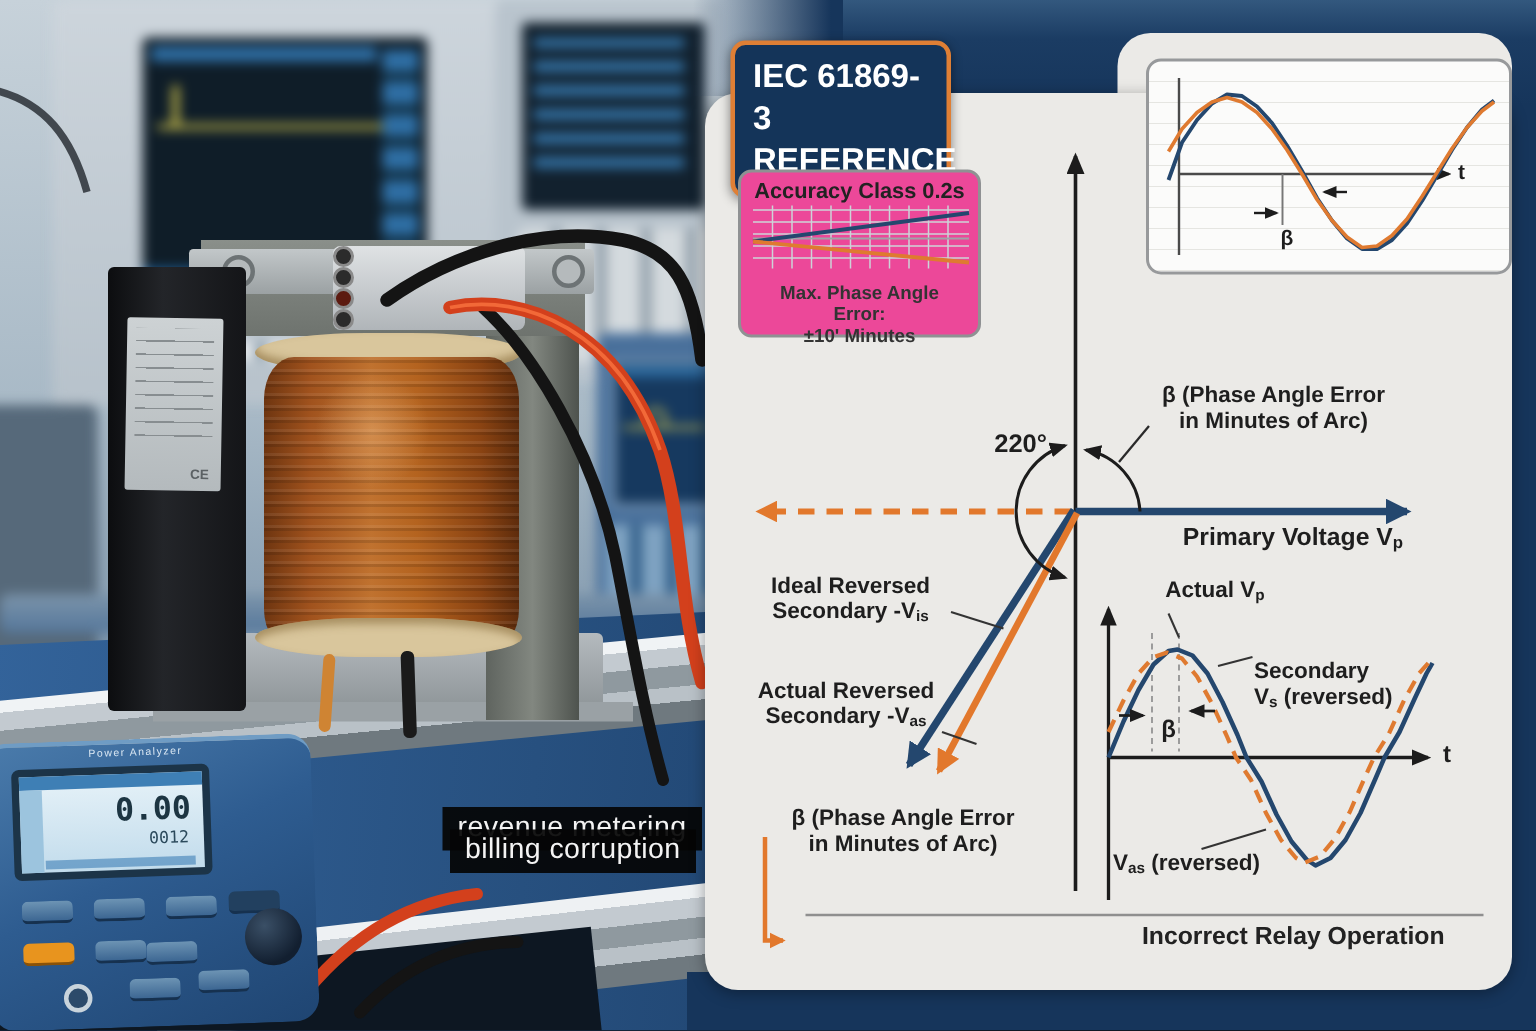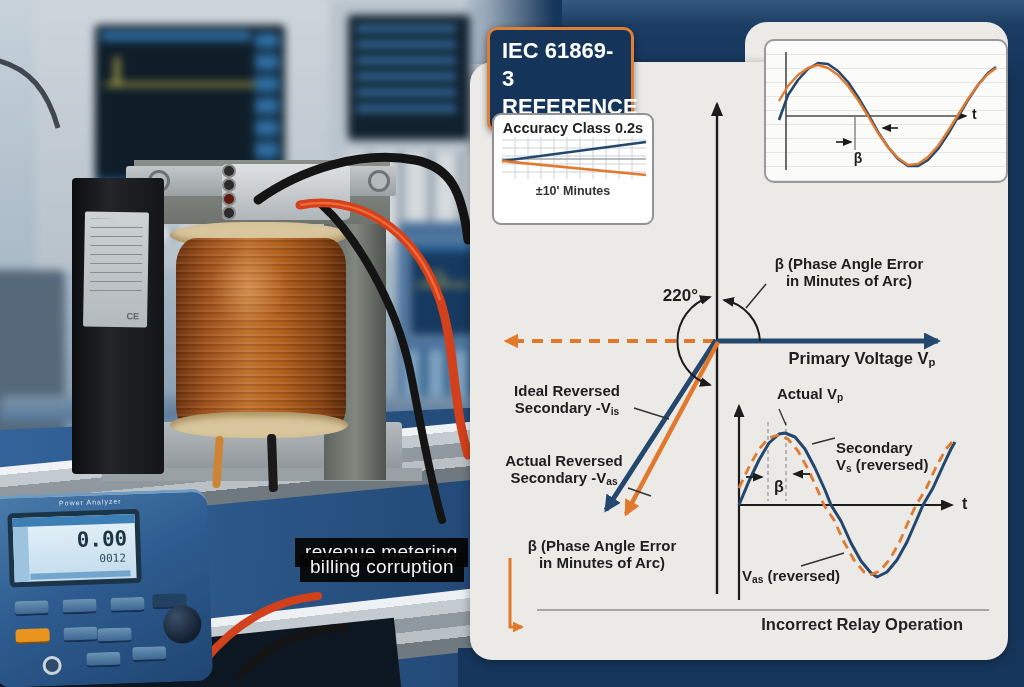--- a/index.html
+++ b/index.html
@@ -35,21 +35,21 @@
   .panel-bg { background:#ebeae7; box-shadow:0 2px 10px rgba(0,0,0,.35); }
   #panel-main { left:470px; top:62px; width:538px; height:598px; border-radius:22px; }
   #panel-tab  { left:745px; top:22px; width:263px; height:90px; border-radius:22px 22px 0 0; box-shadow:none; }
 
   
   #badge { left:487px; top:27px; width:147px; background:#143459; border:3px solid #df7f35;
            border-radius:10px; padding:7px 12px 8px; color:#fff; font-weight:700; font-size:22px;
            line-height:1.28; box-shadow:0 2px 7px rgba(0,0,0,.45); }
 
   
-  #acc-box { left:492px; top:113px; width:162px; height:112px; background:#ffffff;
+  #acc-box { left:492px; top:113px; width:162px; height:112px; background:#ec4899;
              border:2px solid #8f9193; border-radius:9px; padding:5px 7px; text-align:center; }
   #acc-box .t { font-size:14.5px; font-weight:700; color:#222; }
   #acc-box .n { font-size:12.5px; font-weight:700; color:#333; line-height:1.15; margin-top:3px; }
 
   
   #wave-inset { left:764px; top:39px; width:244px; height:144px;
                 background:repeating-linear-gradient(180deg,transparent 0 13px,#e5e5e1 13px 14px),#fbfbfa;
                 border:2px solid #97999b; border-radius:10px; }
 
   
@@ -188,20 +188,21 @@
   <div class="t">Accuracy Class 0.2s</div>
   <svg width="146" height="44" viewBox="0 0 146 44">
     <g stroke="#cdd3d8" stroke-width="1">
       <path d="M1,4H145M1,12H145M1,20H145M1,28H145M1,36H145"></path>
       <path d="M14,1V43M27,1V43M40,1V43M53,1V43M66,1V43M79,1V43M92,1V43M105,1V43M118,1V43M131,1V43"></path>
     </g>
     <path d="M1,23 H145" stroke="#9fa4a8" stroke-width="1.4"></path>
     <path d="M1,25 L145,6" stroke="#24476e" stroke-width="2.6" fill="none"></path>
     <path d="M1,25 L145,39" stroke="#df7a30" stroke-width="2.6" fill="none"></path>
   </svg>
+  <div class="n">Max. Phase Angle Error:</div>
   <div class="n" style="margin-top:0;">±10' Minutes</div>
 </div>
 
 <div id="wave-inset" class="abs"></div>
 
 <svg class="overlay" width="1024" height="687" viewBox="0 0 1024 687">
   <defs>
     <marker id="mBlue" markerWidth="3.4" markerHeight="3.4" refX="2.8" refY="1.7" orient="auto">
       <path d="M0,0 L3.4,1.7 L0,3.4 z" fill="#24476e"></path>
       </marker>

